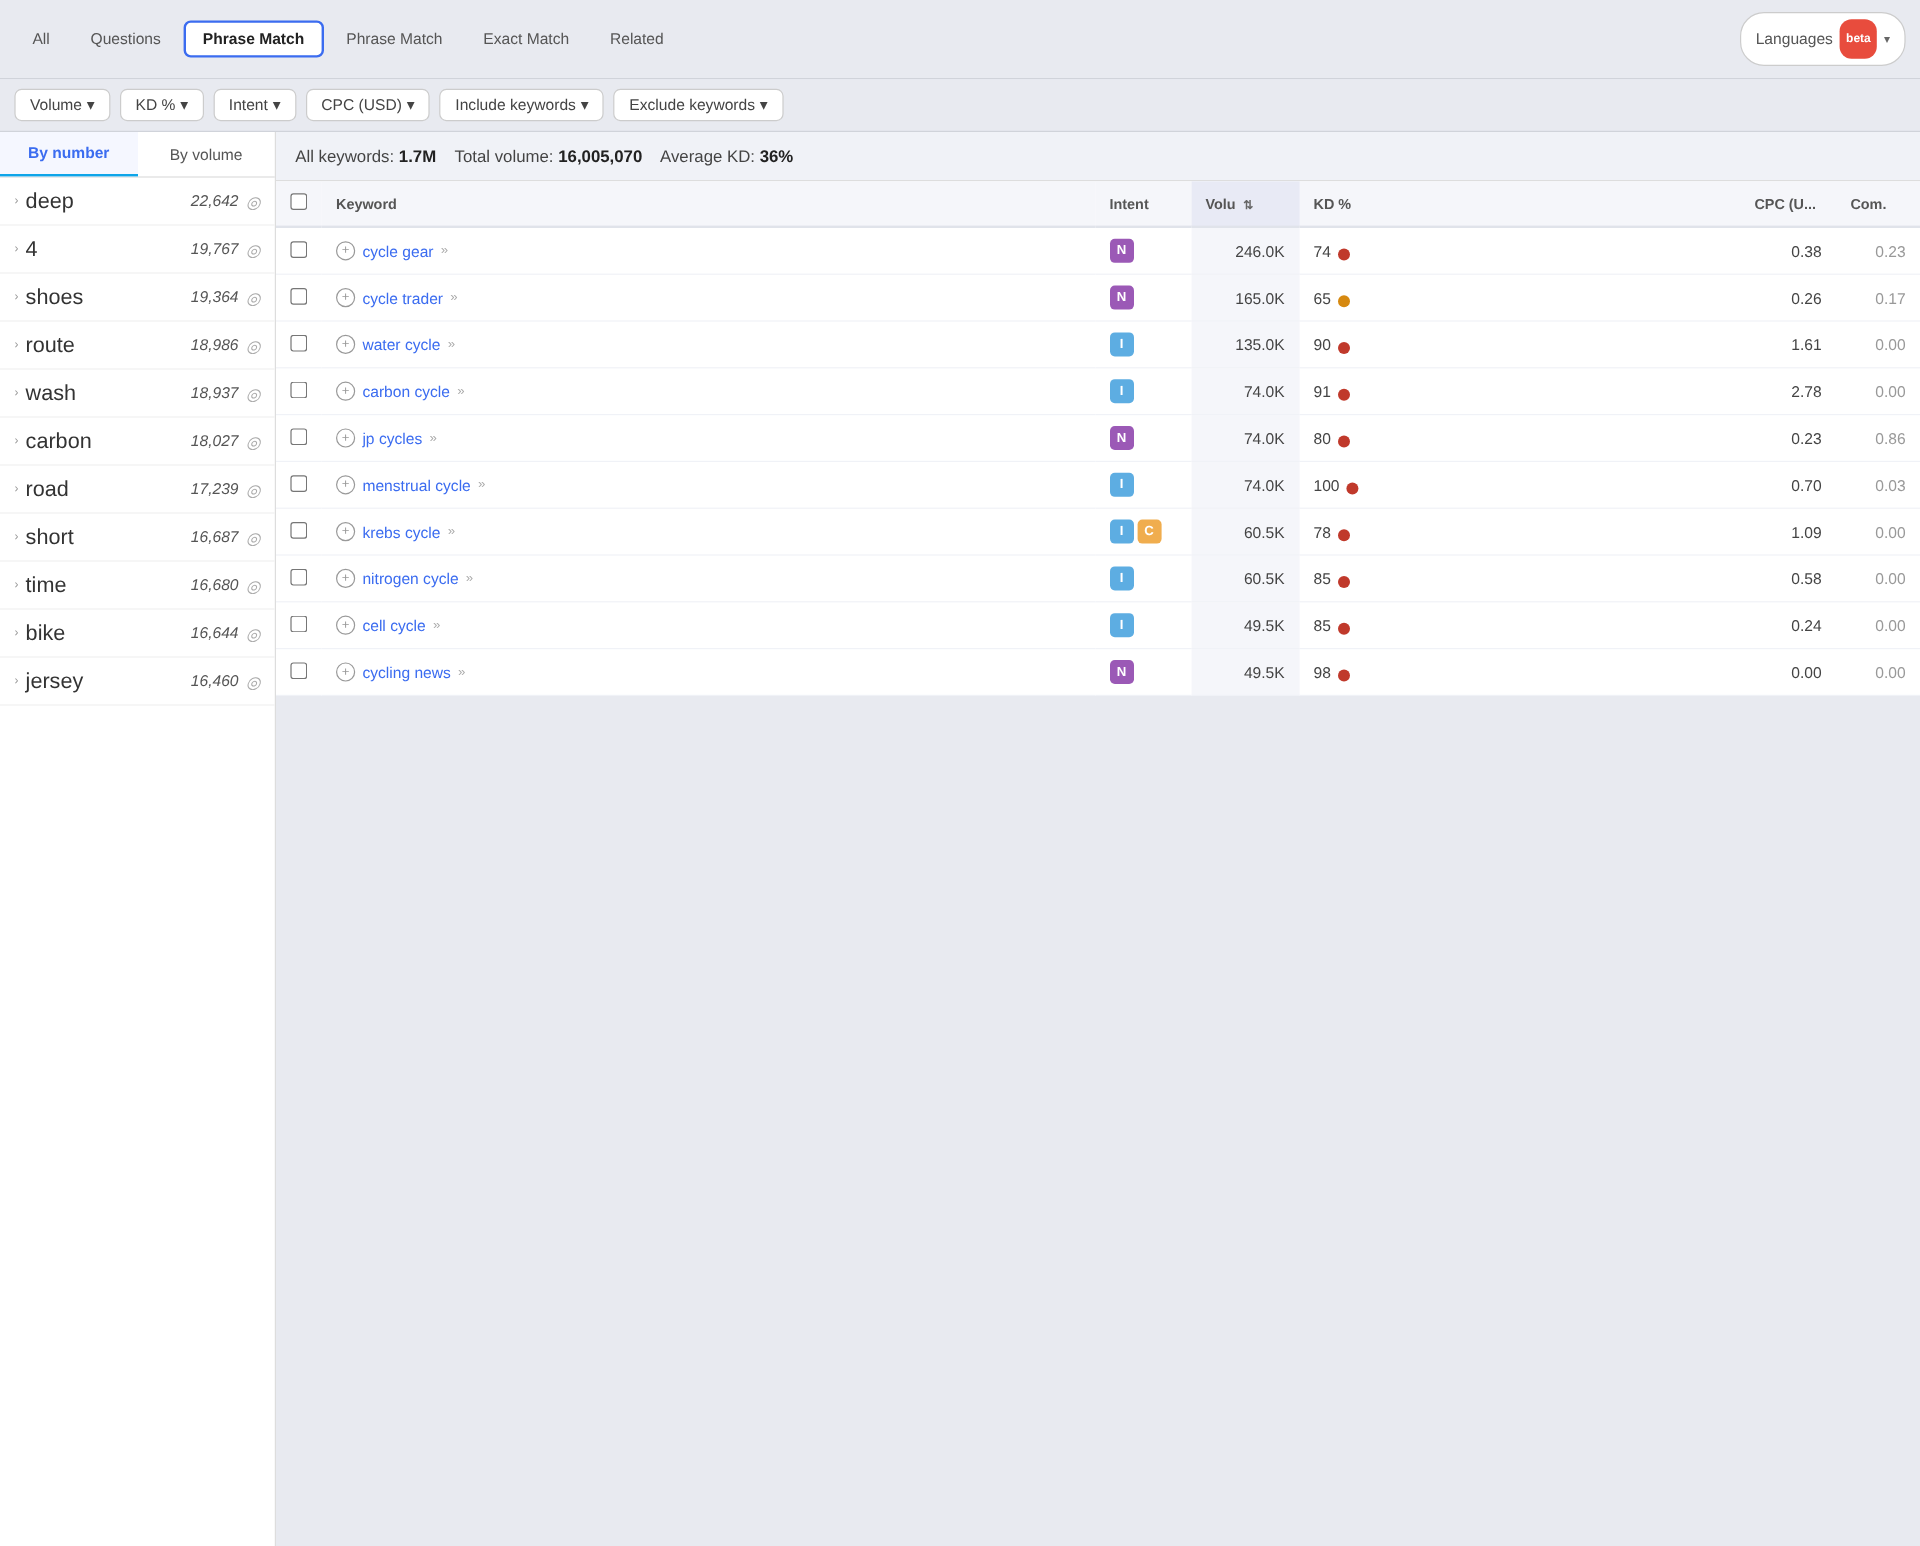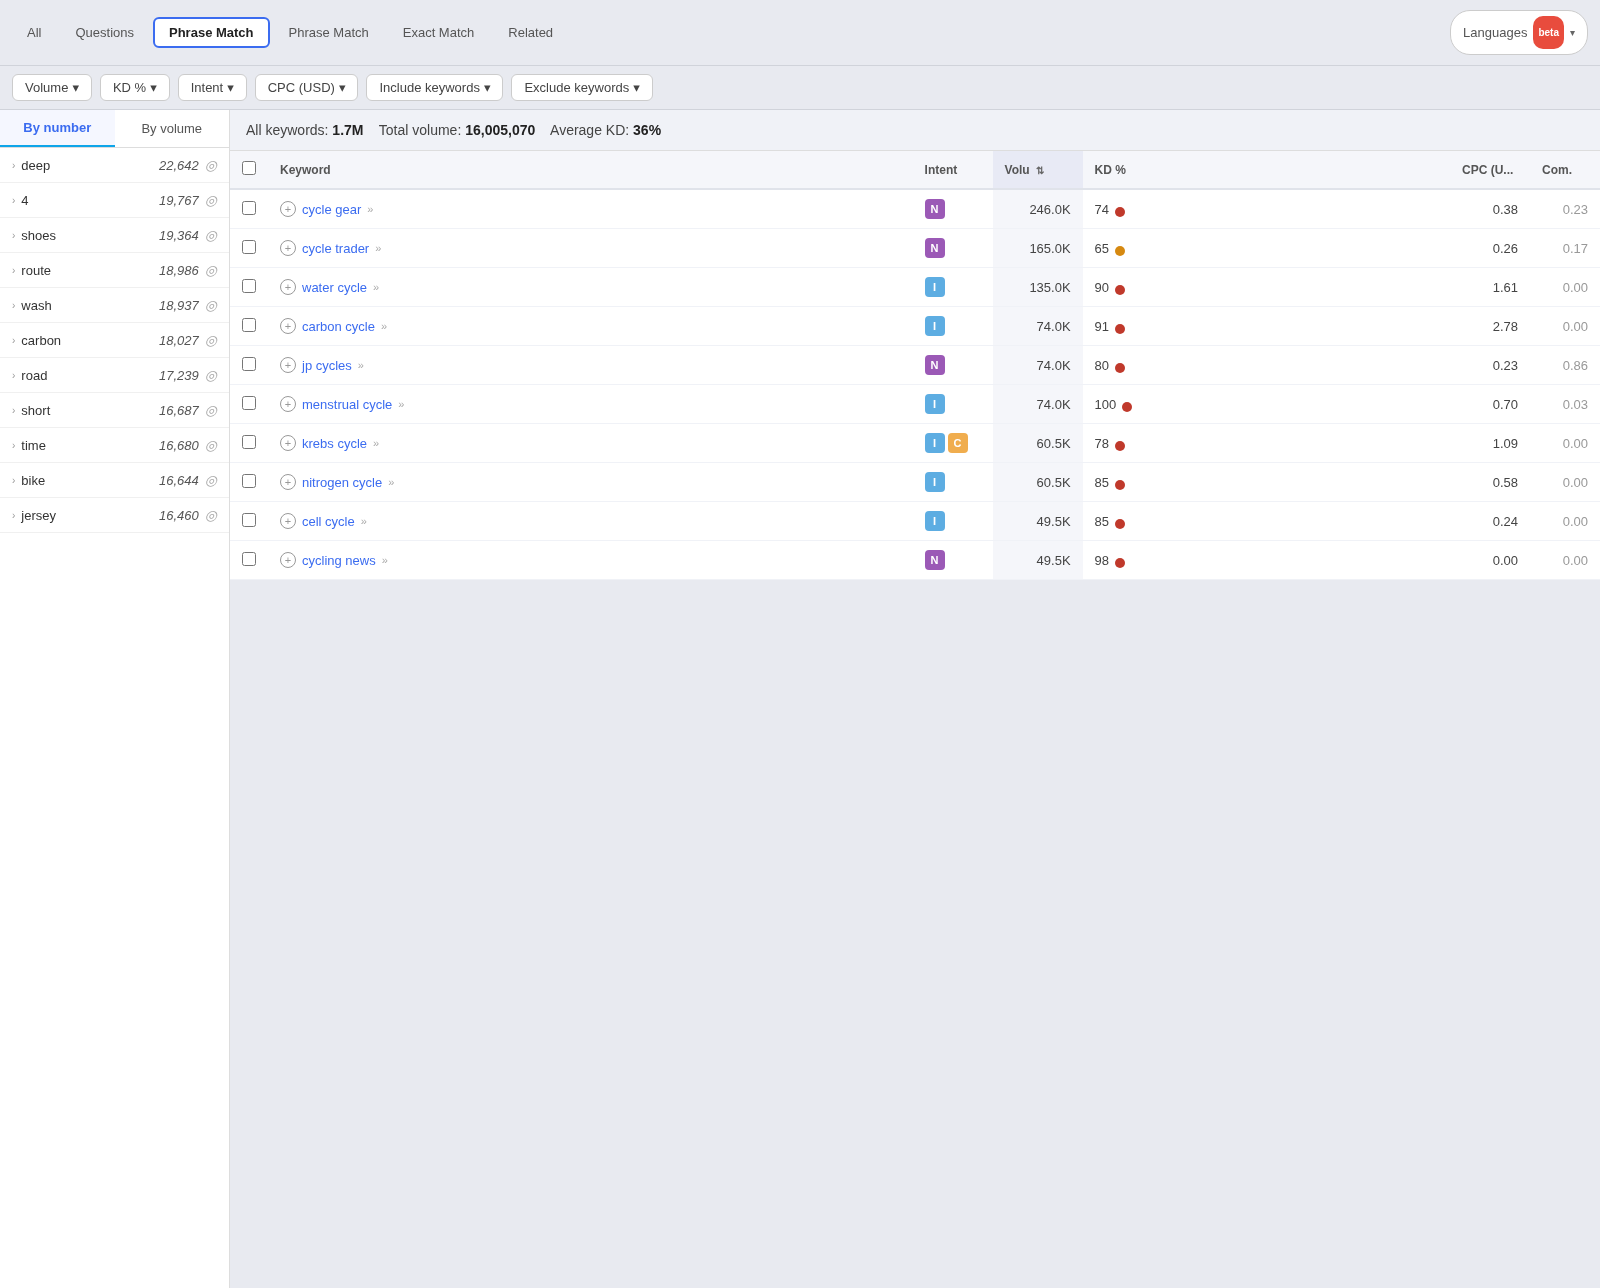--- a/index.html
+++ b/index.html
@@ -57,21 +57,21 @@
       color: #3b6cf0; border-bottom: 2px solid #0ea5e9; font-weight: 600;
       background: #f5f7ff;
     }
     .sidebar-list { flex: 1; overflow-y: auto; }
     .sidebar-item {
       display: flex; align-items: center; justify-content: space-between;
       padding: 9px 12px; border-bottom: 1px solid #f0f0f0; cursor: pointer;
     }
     .sidebar-item-left { display: flex; align-items: center; gap: 6px; }
     .sidebar-chevron { color: #999; font-size: 10px; }
-    .sidebar-item-name { font-size: 13px; color: #333; }
+    .sidebar-item-name { font-size: 18px; color: #333; }
     .sidebar-item-right { display: flex; align-items: center; gap: 6px; font-style: italic; }
     .sidebar-count { color: #555; font-size: 13px; }
     .eye-icon { color: #aaa; font-size: 14px; cursor: pointer; }
 
     
     .sidebar-list::-webkit-scrollbar { width: 6px; }
     .sidebar-list::-webkit-scrollbar-track { background: #f5f5f5; }
     .sidebar-list::-webkit-scrollbar-thumb { background: #bbb; border-radius: 3px; }
 
     

